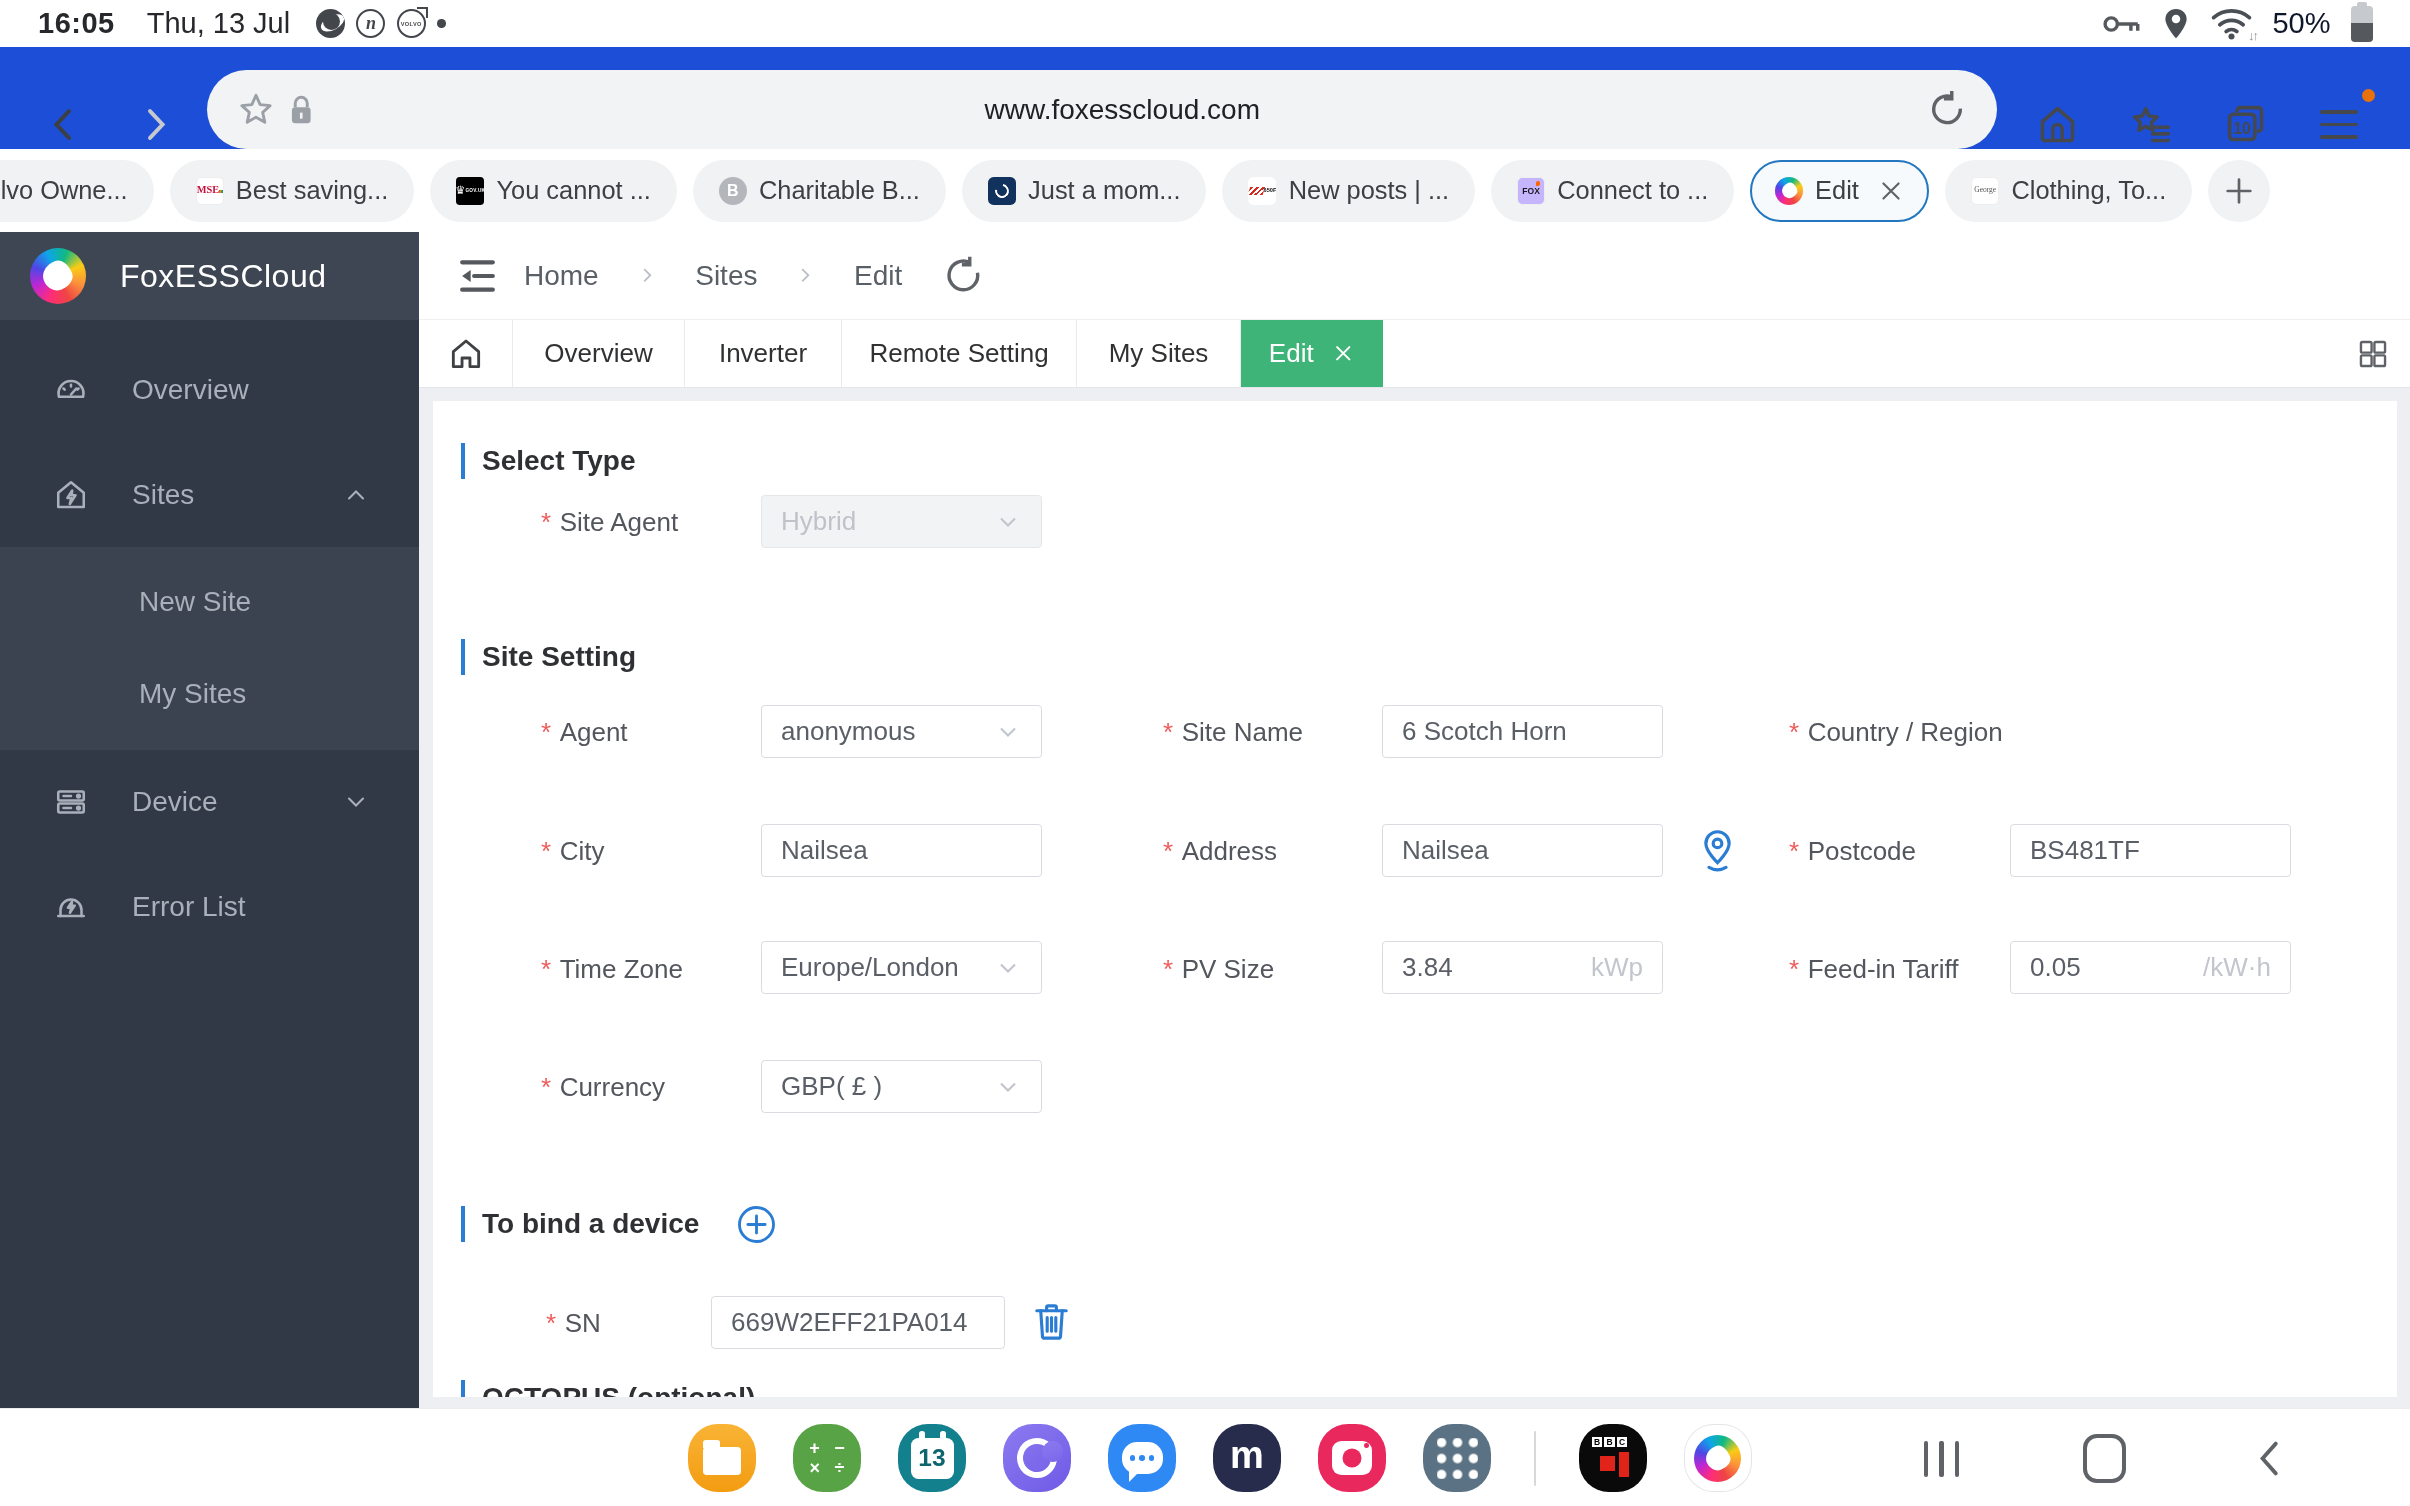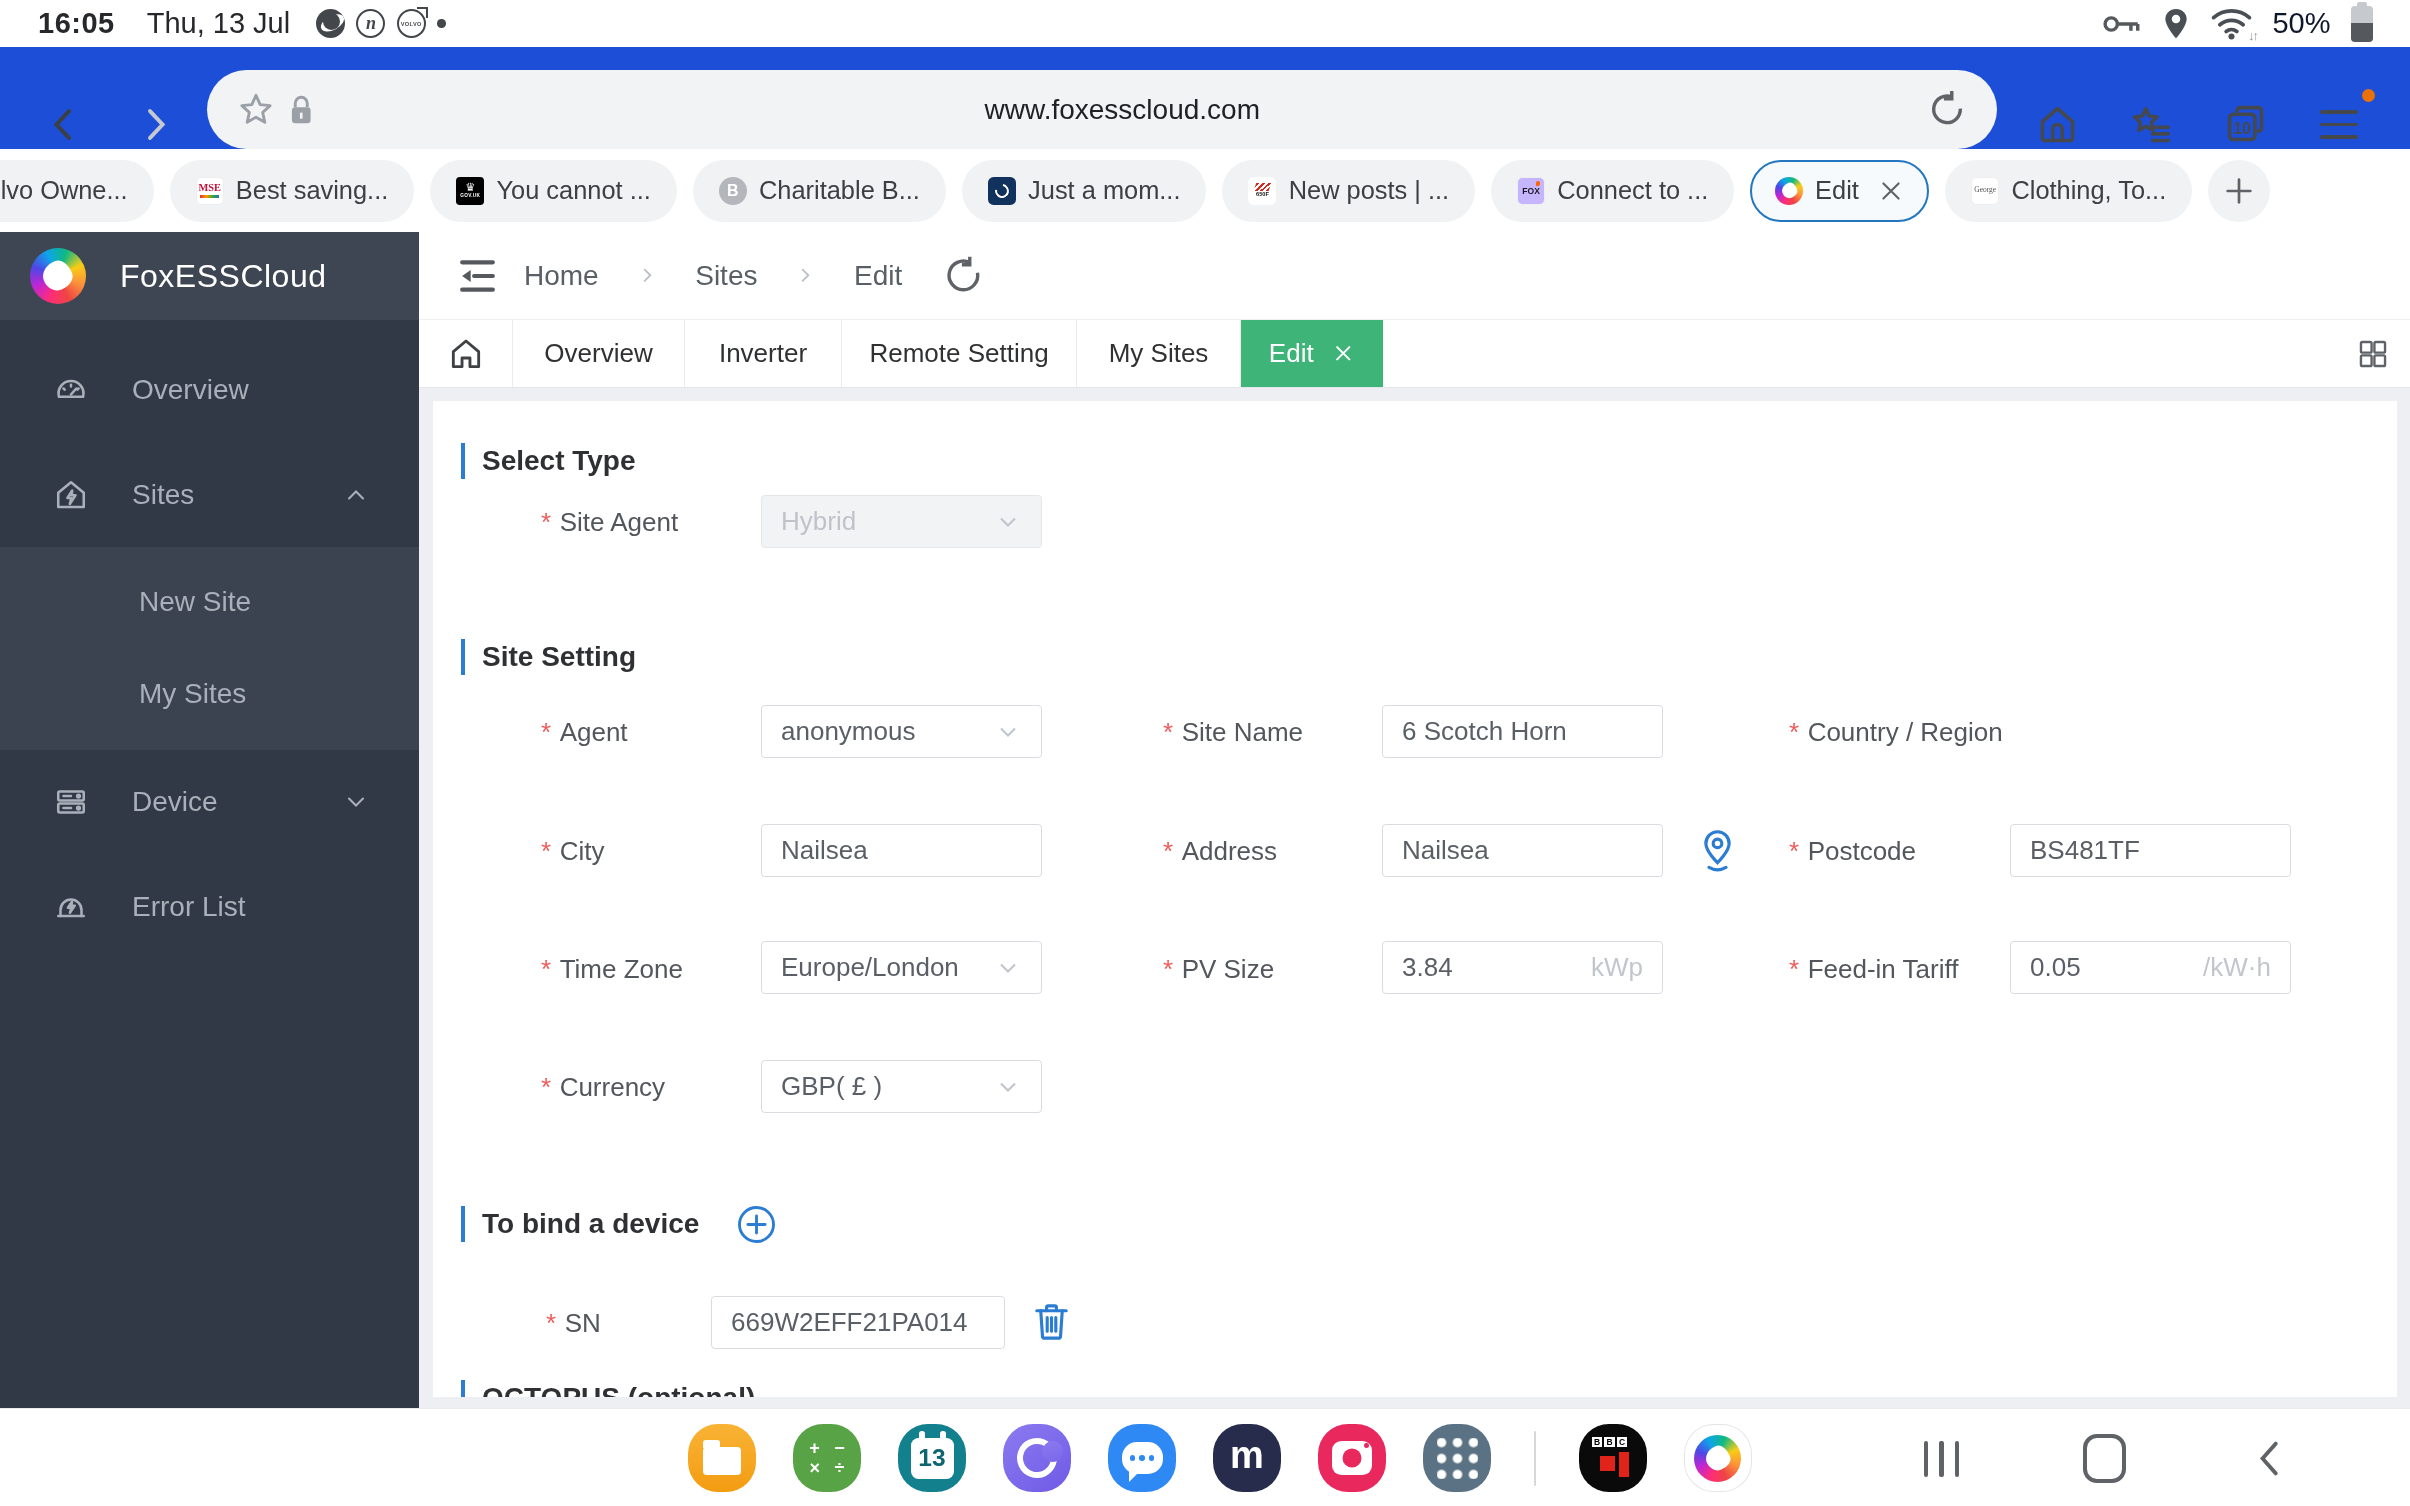--- a/index.html
+++ b/index.html
@@ -40,21 +40,21 @@
   .hamb i{width:38px;height:3.8px;background:#45494d;border-radius:1.9px}
 
   
   .tabstrip{position:absolute;left:0;top:149px;width:2411px;height:83px;display:flex;align-items:center;gap:16px;background:#fff;overflow:hidden}
   .btab{height:62px;border-radius:31px;background:#f0f2f4;display:flex;align-items:center;gap:12.2px;padding:0 26px;flex:0 0 auto}
   .btab-label{font-size:25.4px;color:#3c4043;white-space:nowrap}
   .btab.active{background:#f6fafd;border:2.8px solid #2377c0;padding:0 22.6px}
   .btab.first{margin-left:-55px}
   .tab-close{margin-left:5.6px}
   .newtab{width:62px;height:62px;border-radius:50%;background:#f0f2f4;display:flex;align-items:center;justify-content:center;flex:0 0 auto}
-  .fav{width:28px;height:28px;border-radius:5.6px;position:relative;flex:0 0 auto;display:flex;flex-direction:column;align-items:center;justify-content:center;overflow:hidden}
+  .fav{width:28px;height:28px;border-radius:5.6px;position:relative;flex:0 0 auto;display:flex;flex-direction:row;align-items:center;justify-content:center;overflow:hidden}
   .fav i{font-style:normal}
   .fav-mse{background:#fff;border:0.9px solid #eee}
   .mse-t{font:700 10.4px/10.4px "Liberation Serif",serif;color:#c4123c}
   .mse-bar{width:19px;height:2.8px;margin-top:1.9px;background:linear-gradient(90deg,#d33,#f90,#3a3,#36c)}
   .fav-govuk{background:#000;border-radius:3.8px}
   .crown{color:#fff;font-size:11.3px;line-height:11.3px}
   .govuk-t{color:#fff;font-weight:700;font-size:4.7px;line-height:5.6px;letter-spacing:0.3px}
   .fav-bcircle{background:#b3b7bc;border-radius:50%}
   .fav-bcircle i{color:#fff;font-weight:700;font-size:16px}
   .fav-bike{background:#fff}

